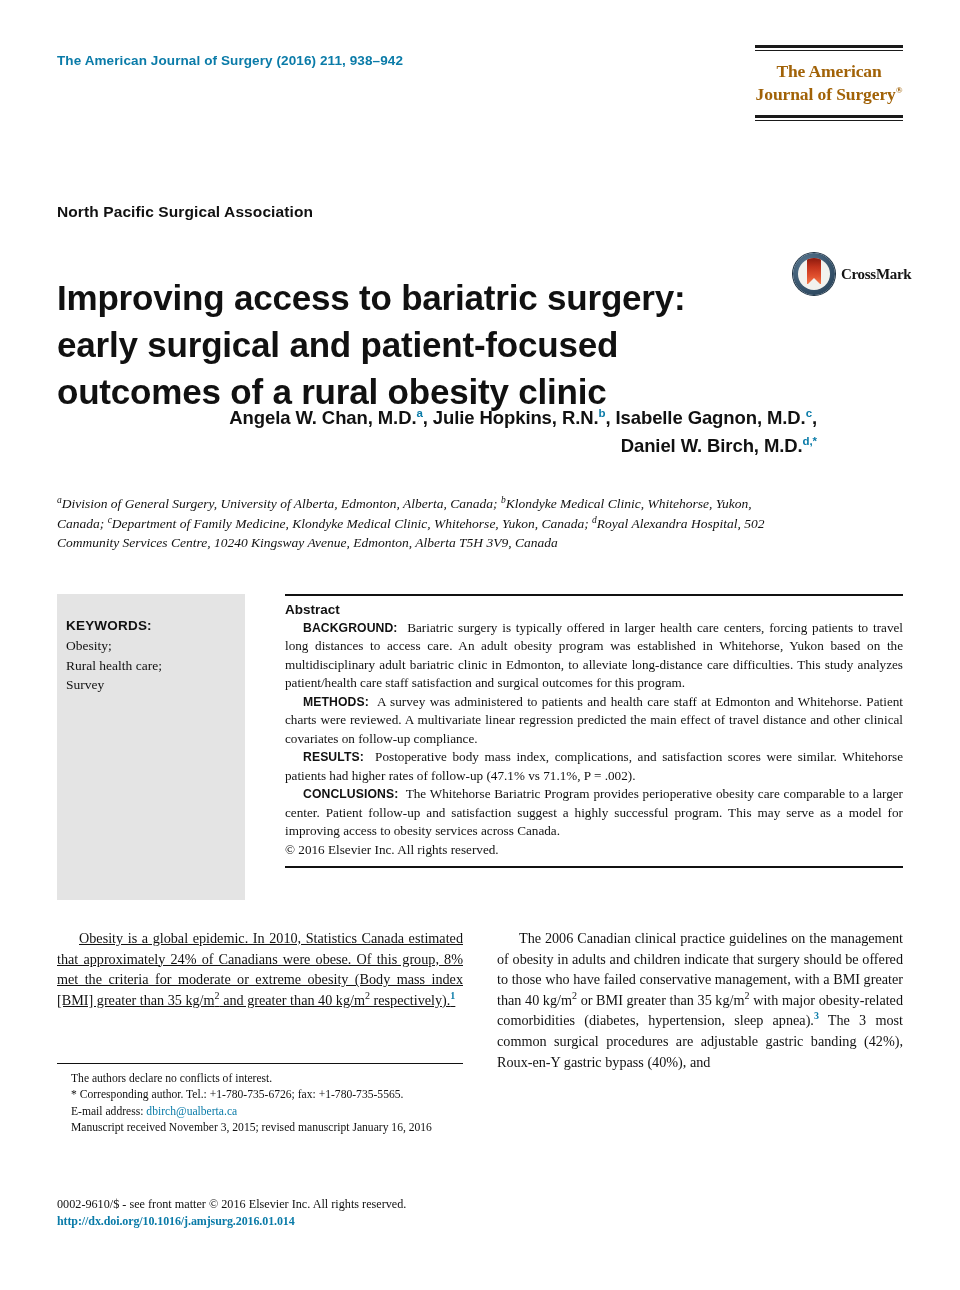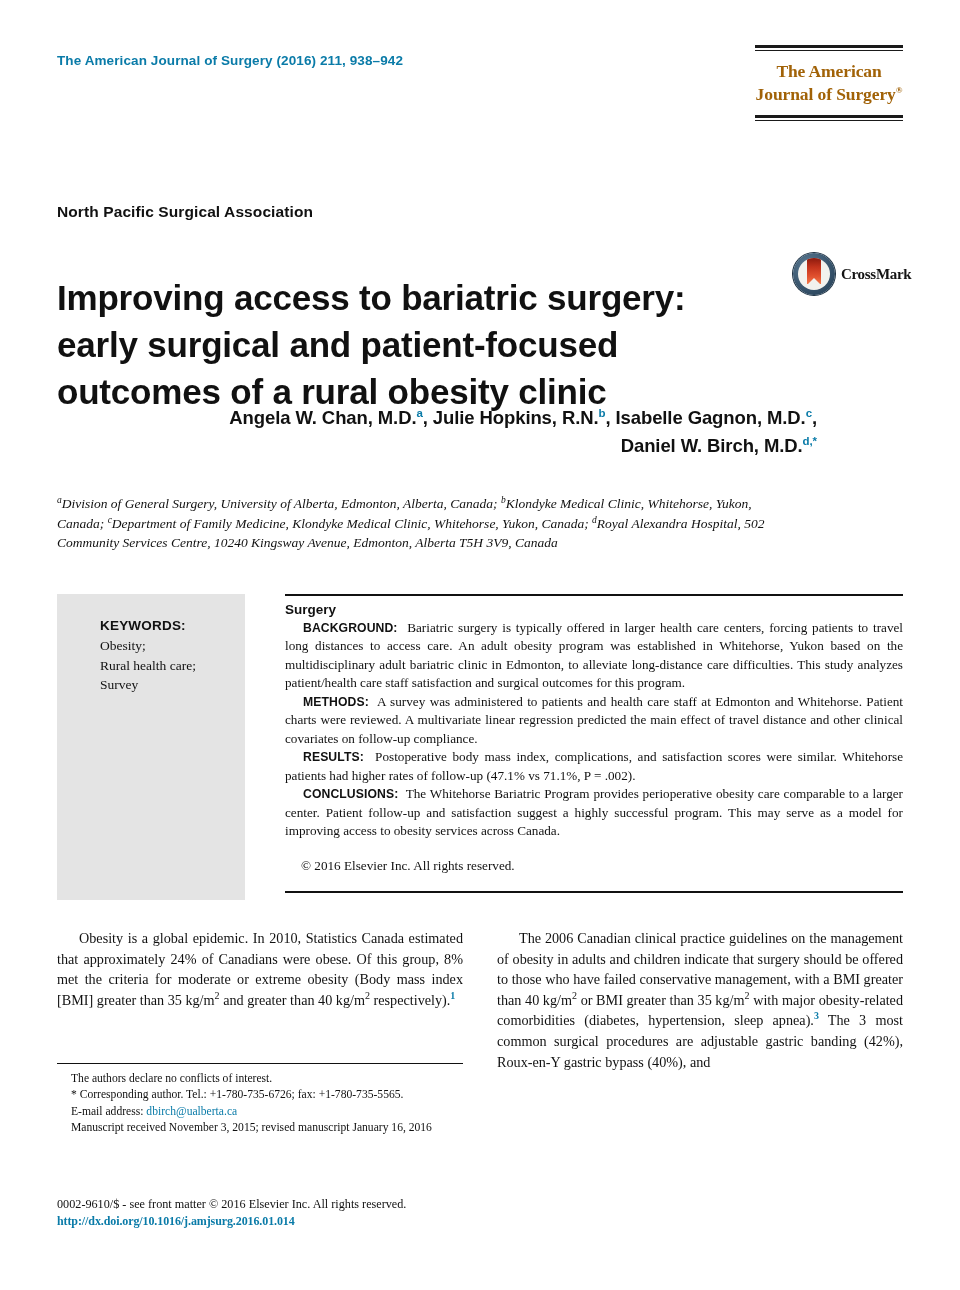--- a/index.html
+++ b/index.html
@@ -181,21 +181,21 @@
 
   
   .kw-box {
     position: absolute;
     left: 57px; top: 594px;
     width: 188px;
     height: 306px;
     background: #e4e4e4;
   }
   .kw-inner {
-    padding: 24px 0 0 43px;
+    padding: 24px 0 0 9px;
   }
   .kw-head {
     font-family: "Liberation Sans", sans-serif;
     font-weight: bold;
     font-size: 13.5px;
     color: #111;
     letter-spacing: 0.2px;
     margin-bottom: 3px;
   }
   .kw-item {
@@ -239,35 +239,35 @@
     font-weight: bold;
     font-size: 12.2px;
     letter-spacing: 0.1px;
   }
   .abs-copyright {
     font-family: "Liberation Serif", serif;
     font-size: 13.2px;
     line-height: 1.40;
     color: #111;
     text-indent: 0;
-    margin: 16px;
+    margin: 0;
   }
 
   
   .col {
     position: absolute;
     top: 928px;
     width: 406px;
     font-family: "Liberation Serif", serif;
     font-size: 14.2px;
     line-height: 1.45;
     color: #111;
     text-align: justify;
   }
-  .col-left  { left: 57px; }
+  .col-left  { left: 57px; text-decoration: underline; }
   .col-right { left: 497px; }
   .col p {
     margin: 0;
     text-indent: 22px;
   }
   .refnum {
     color: #0a7ba8;
     font-weight: bold;
     font-size: 10px;
     vertical-align: super;
@@ -363,21 +363,21 @@
     <div class="kw-inner">
       <div class="kw-head">KEYWORDS:</div>
       <div class="kw-item">Obesity;</div>
       <div class="kw-item">Rural health care;</div>
       <div class="kw-item">Survey</div>
     </div>
   </div>
 
   <div class="abstract">
     <div class="abs-rule-top"></div>
-    <div class="abs-head">Surgery</div>
+    <div class="abs-head">Abstract</div>
 
     <p class="abs-p">
       <span class="abs-label">BACKGROUND:</span>&nbsp;
       <span>Bariatric surgery is typically offered in larger health care centers, forcing patients to travel long distances to access care. An adult obesity program was established in Whitehorse, Yukon based on the multidisciplinary adult bariatric clinic in Edmonton, to alleviate long-distance care difficulties. This study analyzes patient/health care staff satisfaction and surgical outcomes for this program.</span>
     </p>
 
     <p class="abs-p">
       <span class="abs-label">METHODS:</span>&nbsp;
       <span>A survey was administered to patients and health care staff at Edmonton and Whitehorse. Patient charts were reviewed. A multivariate linear regression predicted the main effect of travel distance and other clinical covariates on follow-up compliance.</span>
     </p>

